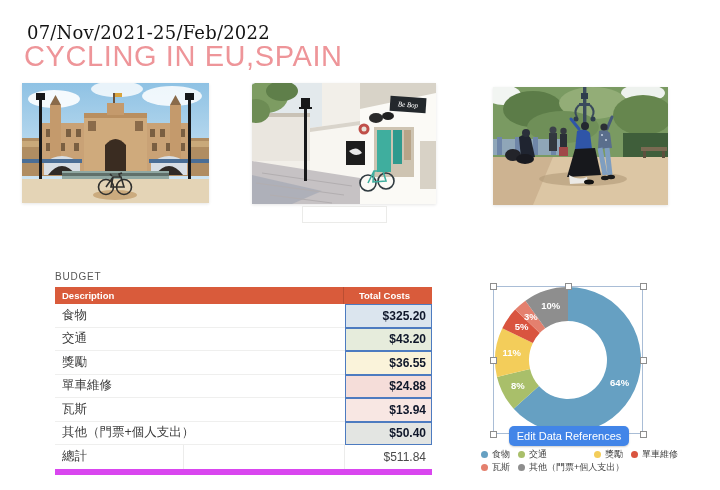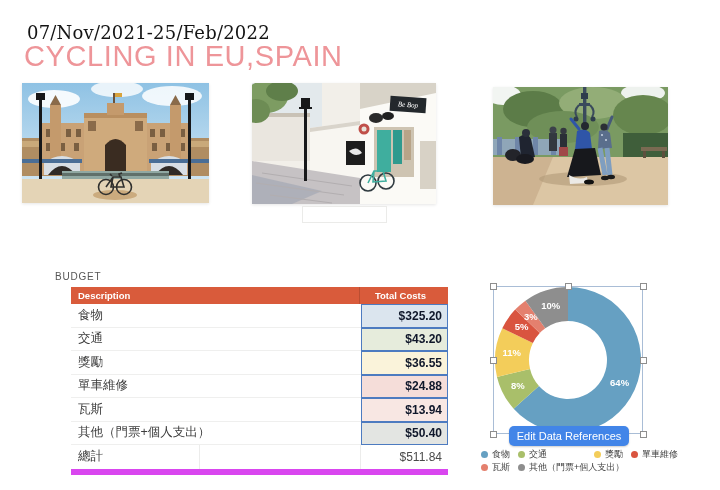--- a/index.html
+++ b/index.html
@@ -13,21 +13,21 @@
 
   
   .photo{box-shadow:0 1px 3px rgba(0,0,0,.10);overflow:hidden;}
   #photo1{left:22px;top:83px;width:187px;height:120px;}
   #photo2{left:252px;top:83px;width:184px;height:121px;}
   #photo3{left:493px;top:87px;width:175px;height:118px;}
   #caption-box{left:302px;top:206px;width:83px;height:15px;background:#fff;border:1px solid #ebebe9;}
 
   
   #budget-label{left:55px;top:271px;font-size:10px;color:#565656;letter-spacing:.8px;font-weight:500;}
-  #budget-table{left:55px;top:287px;width:377px;margin-left:16px;}
+  #budget-table{left:55px;top:287px;width:377px;}
   .thead{display:flex;height:17px;background:#d95b3b;color:#fff;font-size:9.5px;font-weight:700;}
   .th-desc{width:289px;display:flex;align-items:center;padding-left:7px;border-right:1px solid rgba(0,0,0,.14);box-sizing:border-box;}
   .th-cost{width:87px;display:flex;align-items:center;justify-content:flex-end;padding-right:21px;box-sizing:border-box;}
   .trow{display:flex;height:23.5px;}
   .dcell{width:290px;display:flex;align-items:center;padding-left:7px;box-sizing:border-box;
          font-size:12.5px;color:#3d3d3d;border-bottom:1px solid #efefee;background:#fff;}
   .vcell{width:87px;display:flex;align-items:center;justify-content:flex-end;padding-right:6px;box-sizing:border-box;
          font-size:12px;font-weight:700;color:#0f172a;outline:1.5px solid #4d7bc0;outline-offset:-1px;}
   .trow-total{display:flex;height:23.5px;border-bottom:6px solid #d946ef;}
   .tcell-label{width:128px;display:flex;align-items:center;padding-left:7px;box-sizing:border-box;font-size:12.5px;color:#3d3d3d;}

